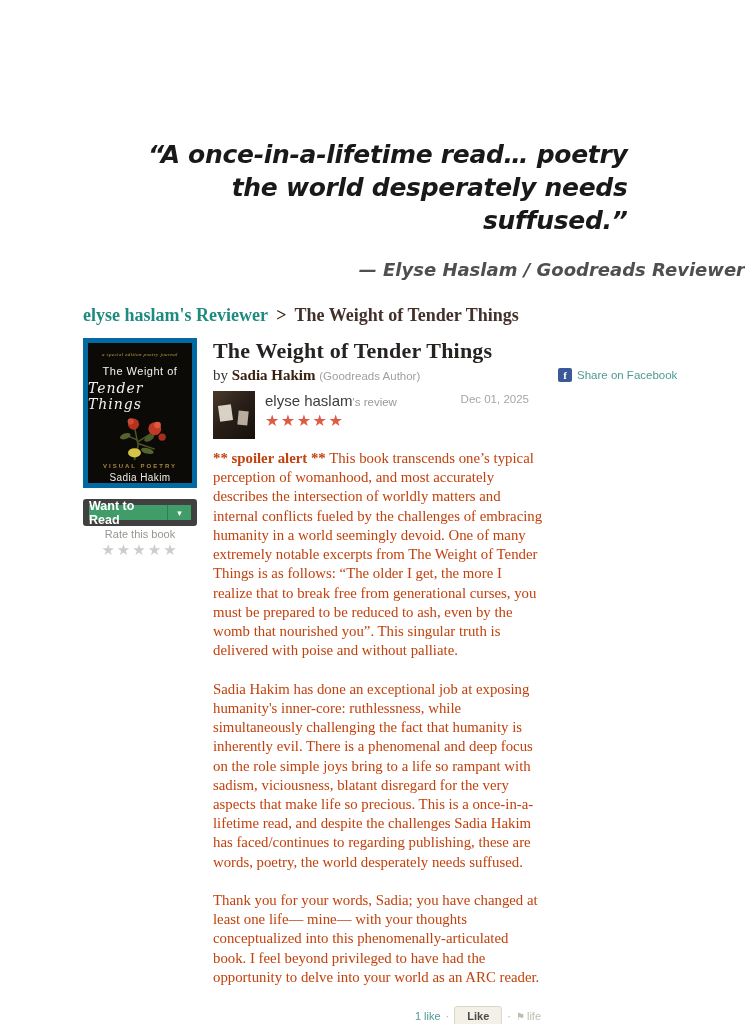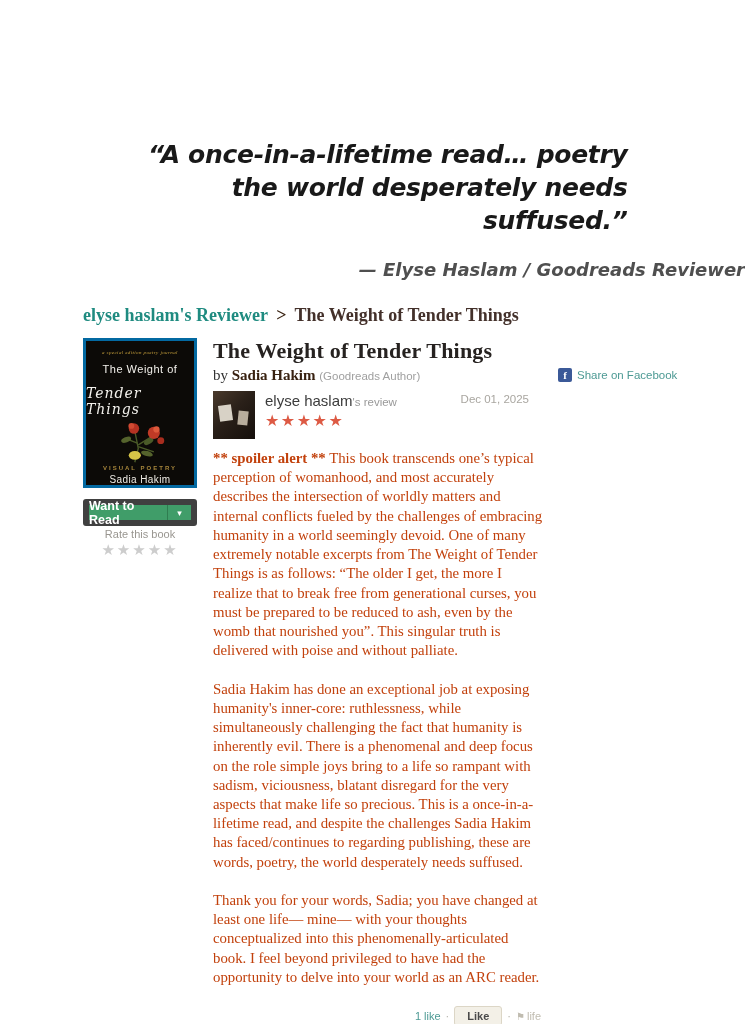--- a/index.html
+++ b/index.html
@@ -29,34 +29,34 @@
   .breadcrumb .bc-link { color: #1f8b80; text-decoration: none; cursor: pointer; }
   .breadcrumb .bc-sep { color: #382110; padding: 0 4px; }
   .breadcrumb .bc-title { color: #43302a; }
 
   .gr-cols { display: flex; margin-top: 12px; }
 
   
   .col-left { width: 114px; flex: 0 0 114px; }
   .book-cover {
     width: 114px; height: 150px; background: #0c0a07;
-    border: 3px solid #0369a1;
+    border: 5px solid #0369a1;
     display: flex; flex-direction: column; align-items: center;
     padding-top: 9px; cursor: pointer;
   }
   .cover-tagline {
     font-size: 5px; font-style: italic; color: #c9a23c; letter-spacing: 0.4px;
     font-family: "Liberation Serif", serif;
   }
   .cover-title1 {
     margin-top: 8px; color: #f3f1ec; font-size: 11px; letter-spacing: 0.5px;
     font-family: "Liberation Sans", sans-serif;
   }
   .cover-title2 {
-    margin-top: 10px; color: #f3f1ec; font-size: 14px; font-style: italic;
+    margin-top: 3px; color: #f3f1ec; font-size: 14px; font-style: italic;
     font-family: "DejaVu Serif", serif; letter-spacing: 1px;
   }
   .cover-art { margin-top: 2px; }
   .cover-visual {
     margin-top: 1px; color: #a8873c; font-size: 6px; letter-spacing: 2px; font-weight: bold;
   }
   .cover-author { margin-top: 3px; color: #efece6; font-size: 10px; letter-spacing: 0.4px; }
 
   .wtr-btn {
     margin-top: 11px; width: 114px; height: 27px;

